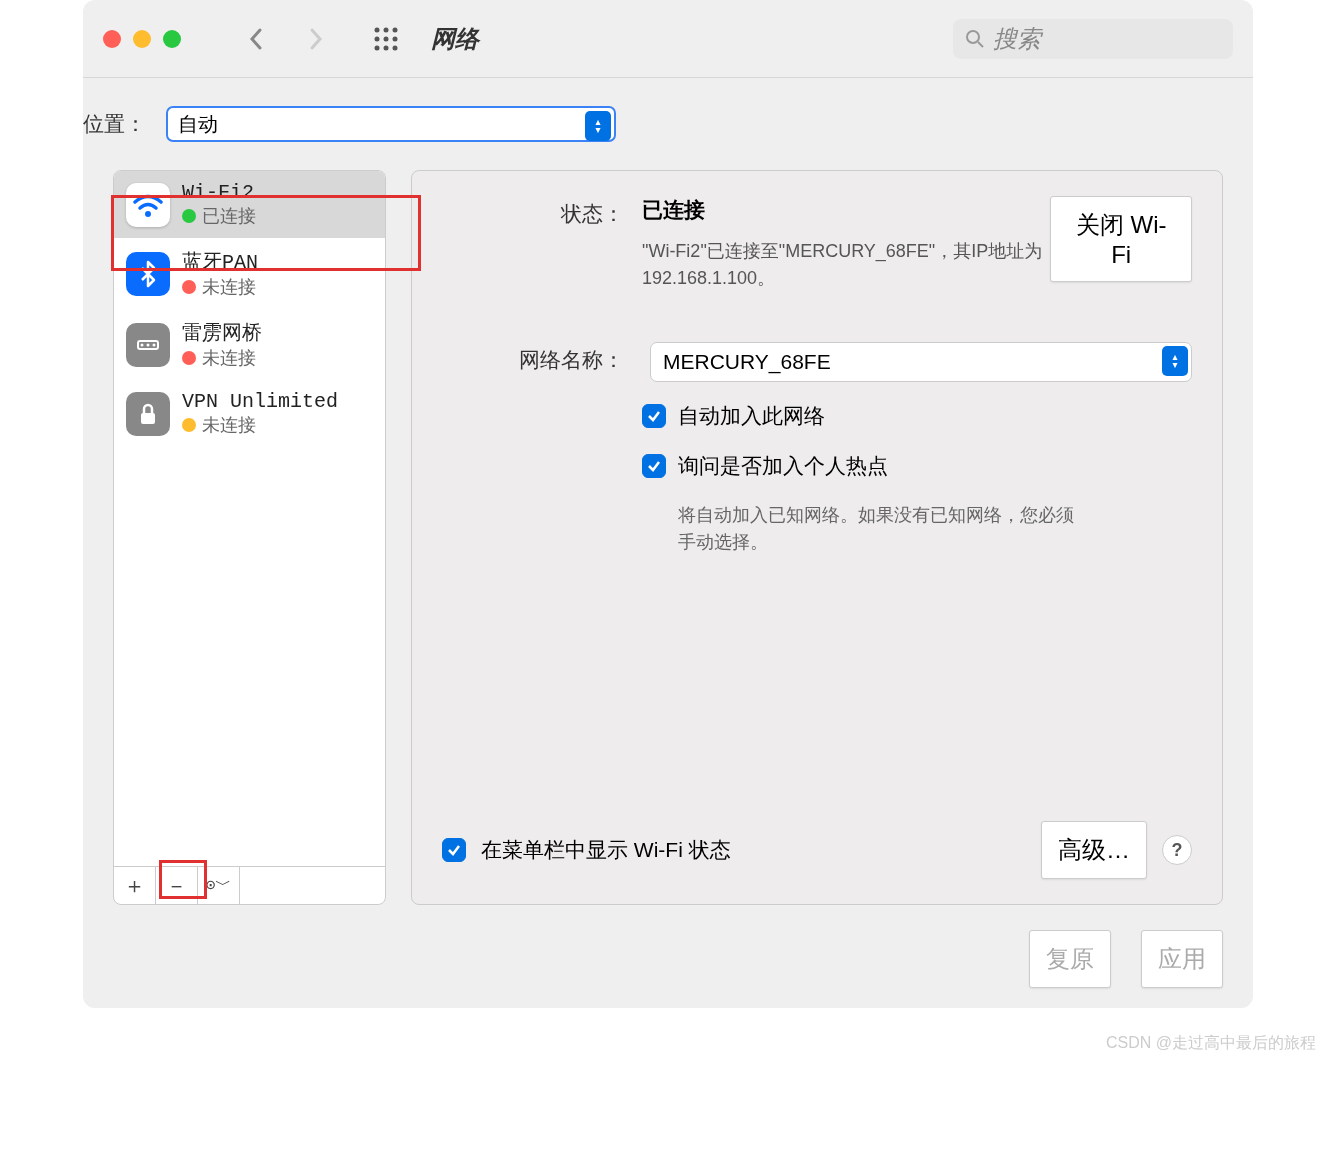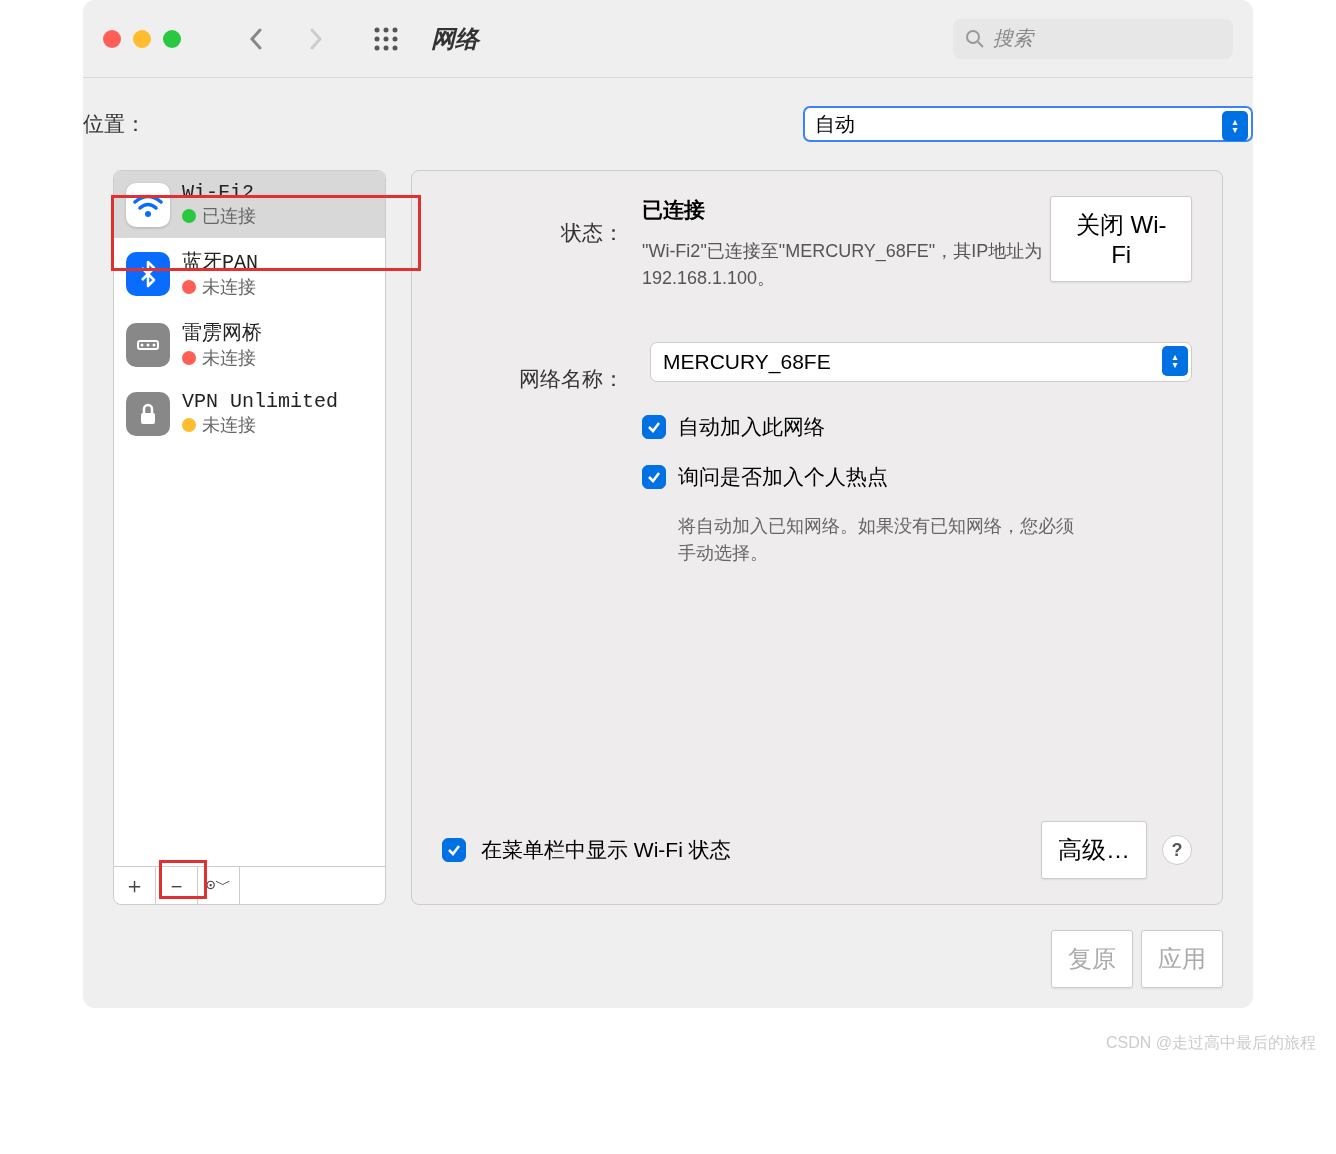--- a/index.html
+++ b/index.html
@@ -8,22 +8,22 @@
 .titlebar { height: 78px; display: flex; align-items: center; padding: 0 20px; border-bottom: 1px solid #d8d8d8; font-style: italic; }
 .traffic-lights { display: flex; gap: 12px; }
 .traffic-light { width: 18px; height: 18px; border-radius: 50%; }
 .tl-close { background: #ff5f57; }
 .tl-min { background: #febc2e; }
 .tl-max { background: #28c840; }
 .nav-buttons { display: flex; gap: 30px; margin-left: 60px; }
 .nav-btn { width: 30px; height: 30px; display: flex; align-items: center; justify-content: center; cursor: pointer; color: #888; }
 .grid-btn { margin-left: 40px; color: #555; }
 .title { font-size: 24px; font-weight: 600; margin-left: 30px; color: #333; }
-.search-box { margin-left: auto; width: 280px; height: 40px; background: #e8e7e7; border-radius: 8px; display: flex; align-items: center; padding: 0 12px; gap: 8px; color: #888; font-size: 20px; }
-.location-row { display: flex; align-items: center; justify-content: space-between; gap: 20px; padding: 28px 0; }
+.search-box { margin-left: auto; width: 280px; height: 40px; background: #e8e7e7; border-radius: 8px; display: flex; align-items: center; padding: 0 12px; gap: 8px; color: #888; font-size: 24px; }
+.location-row { display: flex; align-items: center; justify-content: flex-start; gap: 20px; padding: 28px 0; }
 .location-label { font-size: 21px; color: #333; }
 .location-select { width: 450px; height: 36px; background: #fff; border: 2px solid #3b82f6; border-radius: 7px; display: flex; align-items: center; padding: 0 10px; font-size: 20px; position: relative; }
 .select-arrows { position: absolute; right: 3px; top: 3px; width: 26px; height: 30px; background: #0071e3; border-radius: 5px; display: flex; flex-direction: column; align-items: center; justify-content: center; color: #fff; }
 .select-arrows::before { content: "▴"; font-size: 10px; line-height: 8px; }
 .select-arrows::after { content: "▾"; font-size: 10px; line-height: 8px; }
 .content { flex: 1; display: flex; gap: 25px; padding: 0 30px 25px 30px; }
 .sidebar { width: 273px; display: flex; flex-direction: column; border: 1px solid #ccc; border-radius: 8px; background: #fff; overflow: hidden; font-family: Liberation Mono, monospace; }
 .sidebar-list { flex: 1; overflow-y: auto; }
 .sidebar-item { display: flex; align-items: center; gap: 12px; padding: 10px 12px; cursor: pointer; }
 .sidebar-item.selected { background: #d8d8d8; }
@@ -39,35 +39,35 @@
 .service-name { font-size: 20px; color: #222; }
 .service-status { display: flex; align-items: center; gap: 6px; font-size: 18px; color: #666; }
 .status-dot { width: 14px; height: 14px; border-radius: 50%; }
 .dot-green { background: #28c840; }
 .dot-red { background: #ff5f57; }
 .dot-yellow { background: #febc2e; }
 .sidebar-footer { height: 38px; border-top: 1px solid #ccc; display: flex; align-items: stretch; }
 .footer-btn { width: 42px; border-right: 1px solid #ccc; display: flex; align-items: center; justify-content: center; font-size: 22px; cursor: pointer; color: #444; }
 .detail { flex: 1; background: #eeeced; border: 1px solid #ccc; border-radius: 8px; padding: 25px 30px; display: flex; flex-direction: column; }
 .detail-row { display: flex; margin-bottom: 20px; }
-.detail-label { width: 200px; text-align: right; font-size: 21px; color: #333; padding-right: 18px; padding-top: 4px; margin-top: 19px; }
+.detail-label { width: 200px; text-align: right; font-size: 21px; color: #333; padding-right: 18px; padding-top: 4px; }
 .detail-value { flex: 1; }
 .status-title { font-size: 21px; font-weight: 600; }
 .status-desc { font-size: 18px; color: #555; margin-top: 14px; line-height: 1.5; max-width: 420px; }
 .btn { background: #fff; border: 1px solid #ccc; border-radius: 3px; padding: 12px 16px; font-size: 24px; cursor: pointer; box-shadow: 0 1px 2px rgba(0,0,0,0.08); }
 .btn:disabled { color: #aaa; }
 .status-flex { display: flex; justify-content: space-between; align-items: flex-start; }
 .network-select { width: 100%; height: 40px; background: #fff; border: 1px solid #ccc; border-radius: 7px; display: flex; align-items: center; padding: 0 12px; font-size: 21px; position: relative; }
 .checkbox-row { display: flex; align-items: center; gap: 12px; margin-bottom: 22px; font-size: 21px; }
 .checkbox { width: 24px; height: 24px; border-radius: 6px; border: 1px solid #bbb; background: #fff; flex-shrink: 0; display: flex; align-items: center; justify-content: center; }
 .checkbox.checked { background: #0071e3; border-color: #0071e3; color: #fff; }
 .help-text { font-size: 18px; color: #666; margin-left: 36px; line-height: 1.5; max-width: 400px; }
 .detail-footer { margin-top: auto; display: flex; align-items: center; gap: 15px; }
 .help-circle { width: 30px; height: 30px; border-radius: 50%; background: #fff; border: 1px solid #ccc; display: flex; align-items: center; justify-content: center; font-size: 18px; font-weight: 600; color: #555; cursor: pointer; }
-.bottom-buttons { display: flex; gap: 8px; justify-content: flex-end; padding: 0 30px 20px 0; }
+.bottom-buttons { display: flex; gap: 30px; justify-content: flex-end; padding: 0 30px 20px 0; }
 .watermark { position: absolute; right: 20px; bottom: 100px; color: #ccc; font-size: 16px; }
 svg { display: block; }
 </style>
 </head>
 <body>
 
 <div class="window">
   <div class="titlebar">
     <div class="traffic-lights">
       <div class="traffic-light tl-close"></div>

